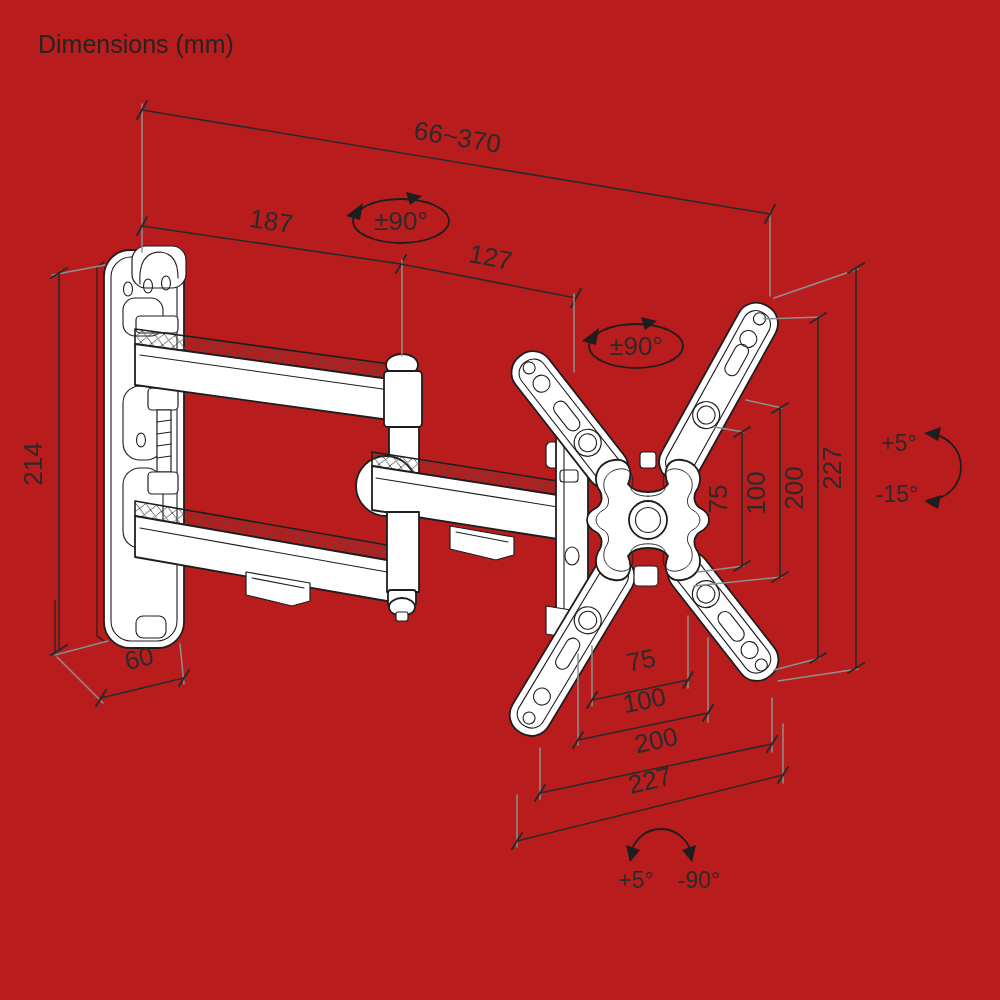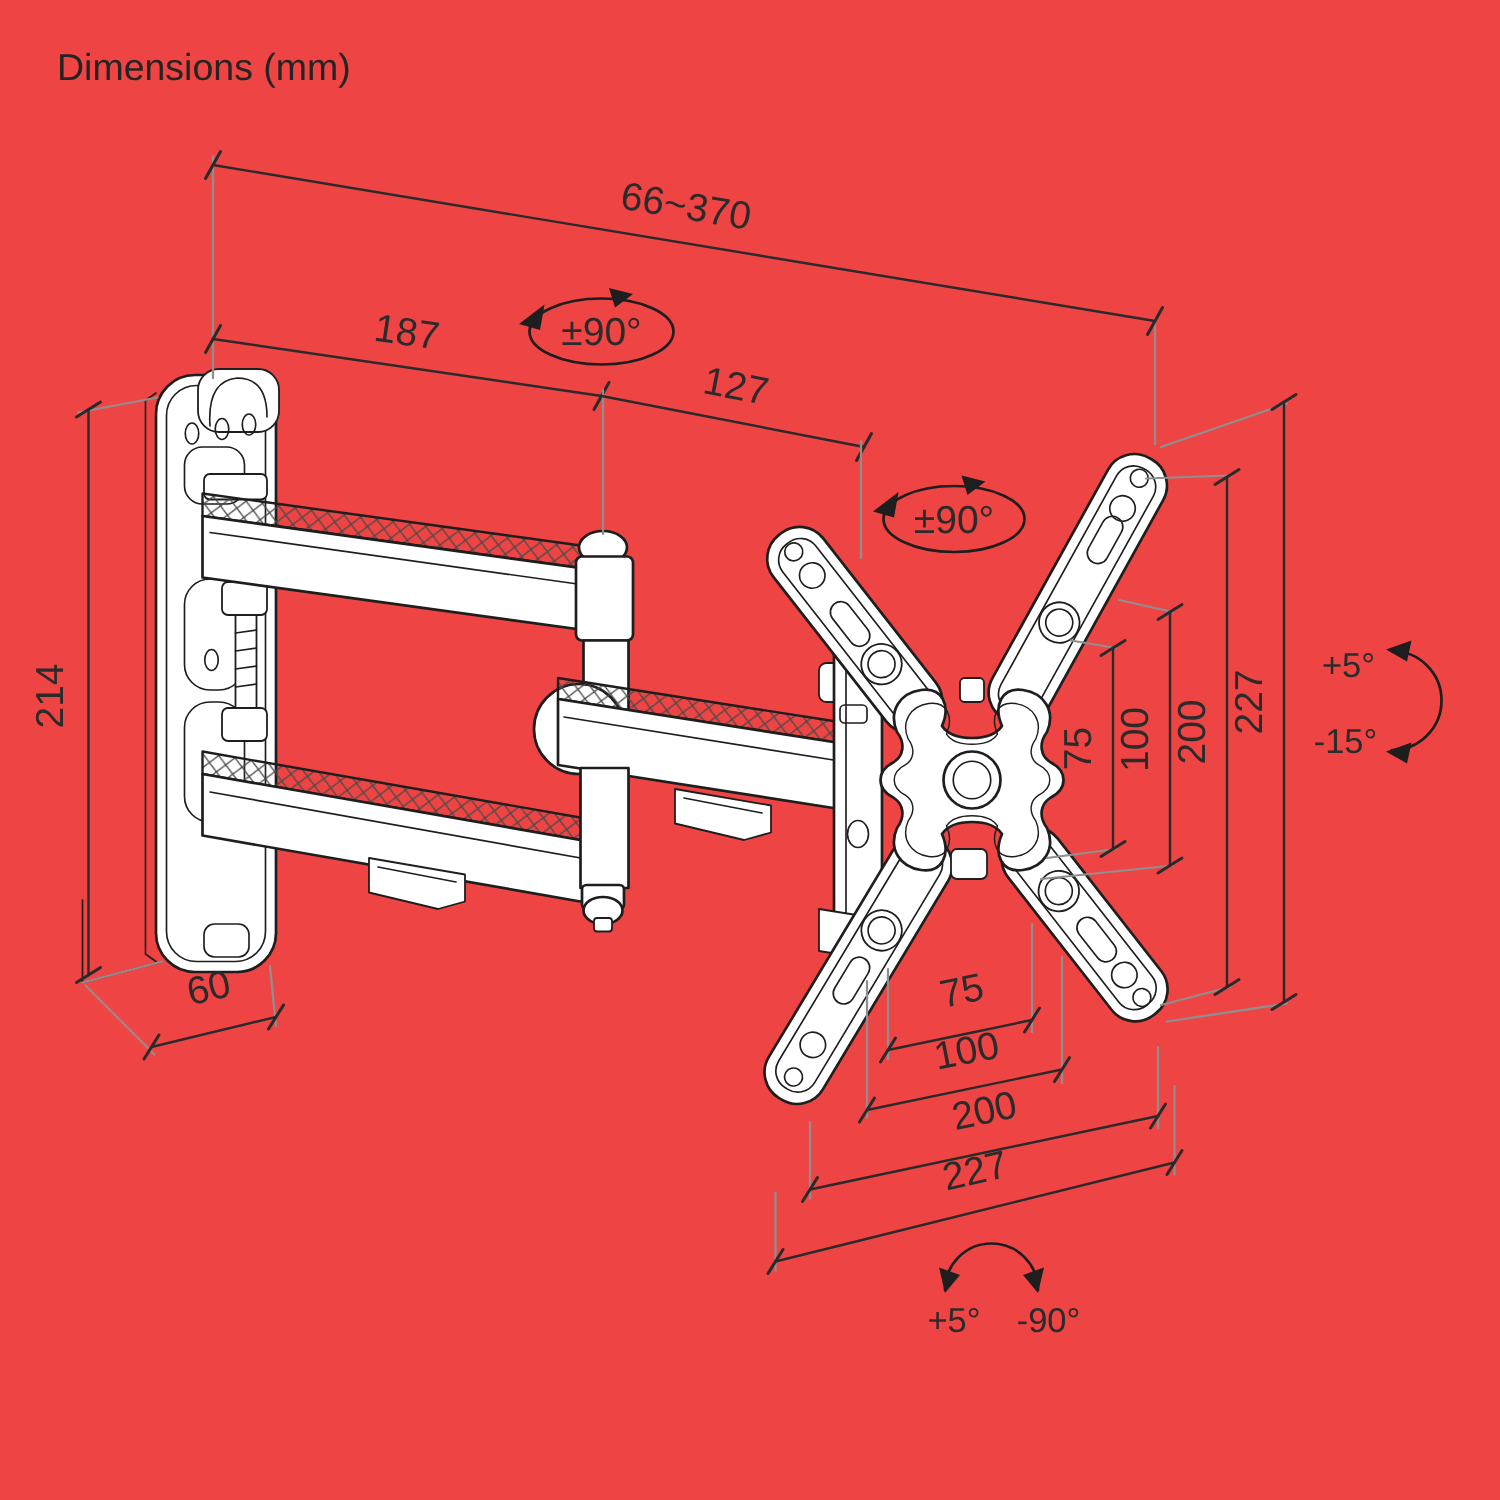--- a/index.html
+++ b/index.html
@@ -1,16 +1,16 @@
 <!DOCTYPE html>
 <html><head>
 <meta charset="utf-8">
 <style>
   html,body{margin:0;padding:0;background:#fff;}
-  .page{width:1000px;height:1000px;background:#ef4444;position:relative;overflow:hidden;
+  .page{width:1000px;height:1000px;background:#b91c1c;position:relative;overflow:hidden;
         font-family:"Liberation Sans",sans-serif;}
   svg{display:block}
   .ln{stroke:#1e1e1e;stroke-width:1.8;fill:none;stroke-linecap:round;stroke-linejoin:round}
   .lnt{stroke:#1e1e1e;stroke-width:1.1;fill:none;stroke-linecap:round;stroke-linejoin:round}
   .white{fill:#ffffff;stroke:#1e1e1e;stroke-width:1.8;stroke-linejoin:round}
   .whitet{fill:#ffffff;stroke:#1e1e1e;stroke-width:1.2;stroke-linejoin:round}
   .hatchf{fill:url(#hatch);stroke:#1e1e1e;stroke-width:1.6;stroke-linejoin:round}
   .ext{stroke:#8f8f8f;stroke-width:1.5;fill:none;stroke-linecap:round}
   .dim{stroke:#2a2a2a;stroke-width:1.6;fill:none;stroke-linecap:round}
   .tick{stroke:#2a2a2a;stroke-width:2;stroke-linecap:round}

